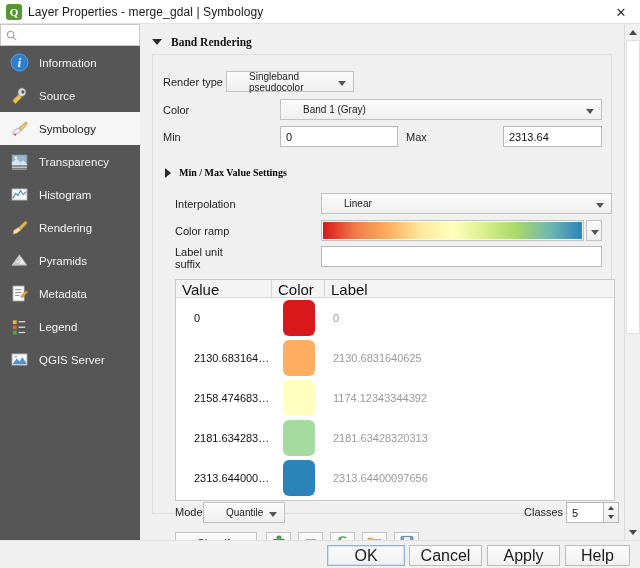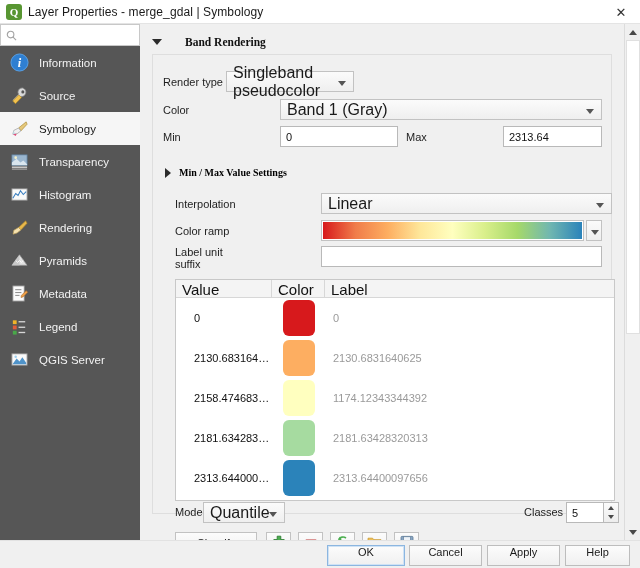--- a/index.html
+++ b/index.html
@@ -101,21 +101,21 @@
   }
   #sb-thumb {
     position: absolute; left: 1px; top: 0px; width: 14px; height: 294px;
     background: #ffffff; border: 1px solid #e0e0e0;
     cursor: pointer;
   }
 
   
   #group-header {
     position: absolute; left: 12px; top: 12px;
-    display: flex; align-items: center; gap: 23px;
+    display: flex; align-items: center; gap: 9px;
     font-weight: bold; font-size: 11.5px; color: #111;
     font-family: "Liberation Serif", serif;
     cursor: pointer;
   }
   .tri-down { width: 0; height: 0; border-left: 5px solid transparent;
               border-right: 5px solid transparent; border-top: 6px solid #2b2b2b; }
   .tri-right { width: 0; height: 0; border-top: 5px solid transparent;
                border-bottom: 5px solid transparent; border-left: 6px solid #2b2b2b; }
 
   #group-box {
@@ -124,21 +124,21 @@
     border: 1px solid #dedede; background: #f0f0f0;
   }
 
   .lbl { position: absolute; color: #1e1e1e; font-size: 11px; }
 
   .combo {
     position: absolute; height: 21px;
     background: linear-gradient(#fbfbfb, #efefef);
     border: 1px solid #c2c2c2;
     display: flex; align-items: center;
-    padding-left: 6px; font-size: 16px; color: #1a1a1a;
+    padding-left: 22px; font-size: 10px; color: #1a1a1a;
     cursor: pointer;
   }
   .combo .caret {
     position: absolute; right: 7px; top: 9px;
     width: 0; height: 0; border-left: 4px solid transparent;
     border-right: 4px solid transparent; border-top: 5px solid #555;
   }
   .txtin {
     position: absolute; height: 21px;
     background: #fff; border: 1px solid #b9b9b9;
@@ -219,22 +219,22 @@
 
   
   #btnbar {
     position: absolute; left: 0; top: 540px; width: 640px; height: 28px;
     background: #f0f0f0; border-top: 1px solid #e2e2e2;
   }
   .dbtn {
     position: absolute; top: 4px; height: 21px;
     background: linear-gradient(#fcfcfc, #f0f0f0);
     border: 1px solid #bdbdbd;
-    display: flex; align-items: flex-start; justify-content: center;
-    font-size: 11px; color: #1a1a1a; cursor: pointer;
+    display: flex; align-items: flex-end; justify-content: center;
+    font-size: 16px; color: #1a1a1a; cursor: pointer;
   }
   #btn-ok { border-color: #8cb6e0; box-shadow: 0 0 0 1px #cfe2f5 inset; }
 </style>
 </head>
 <body>
 
 <div id="titlebar">
   <div id="app-logo">Q</div>
   <div id="title-text">Layer Properties - merge_gdal | Symbology</div>
   <div id="close-btn">✕</div>

